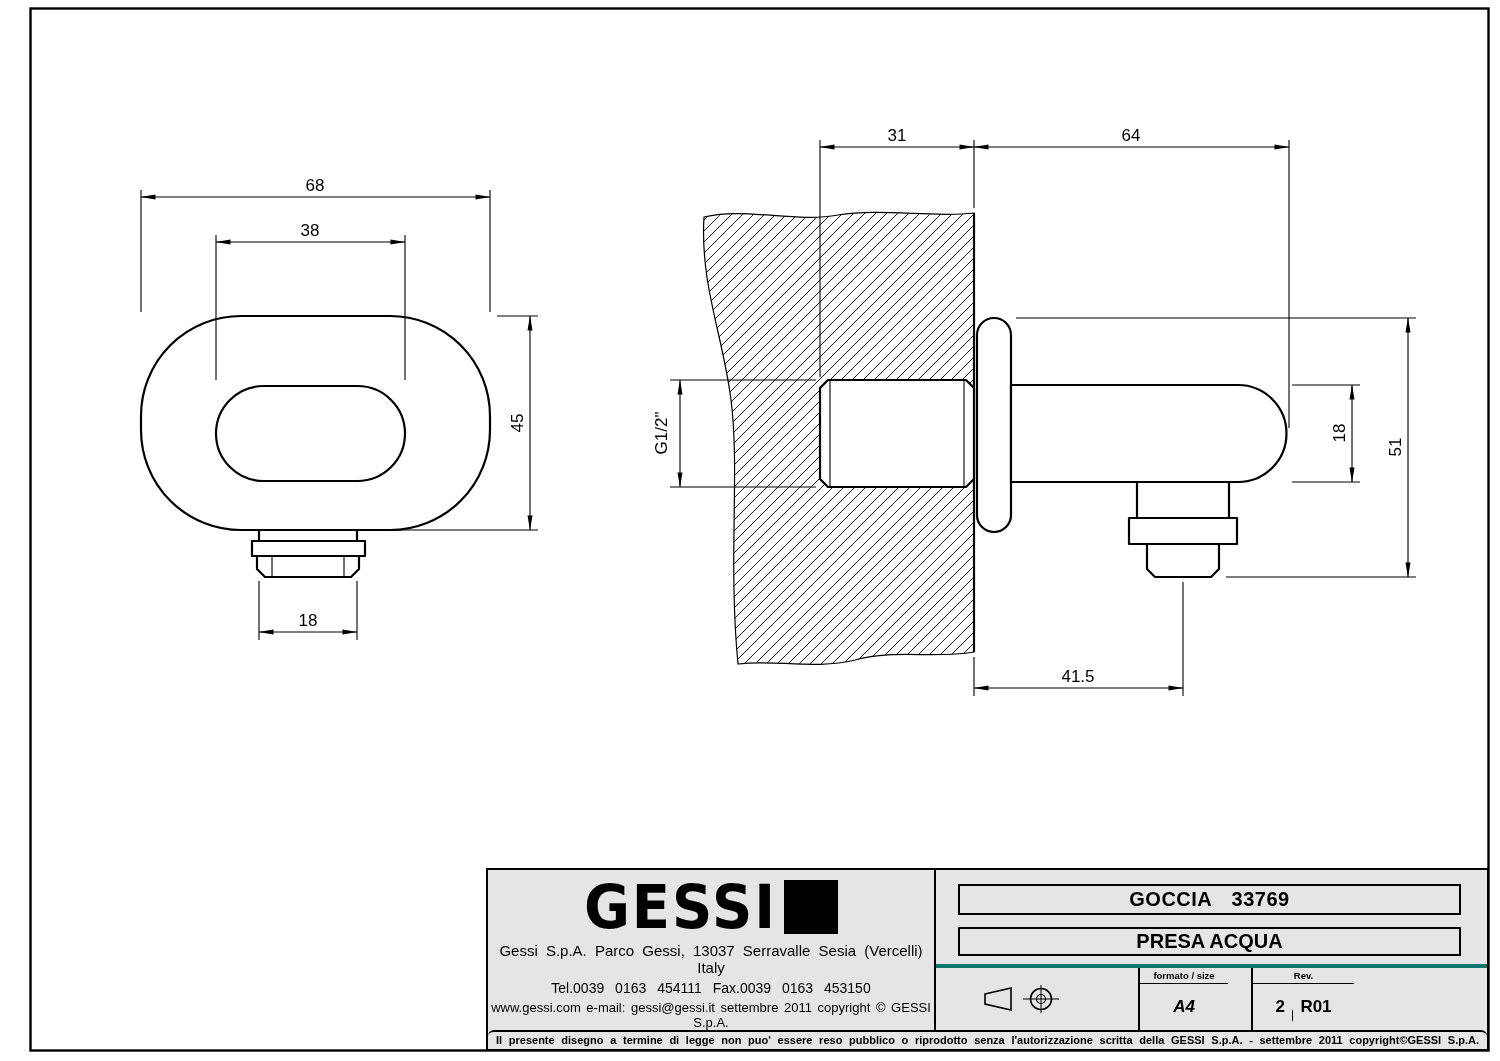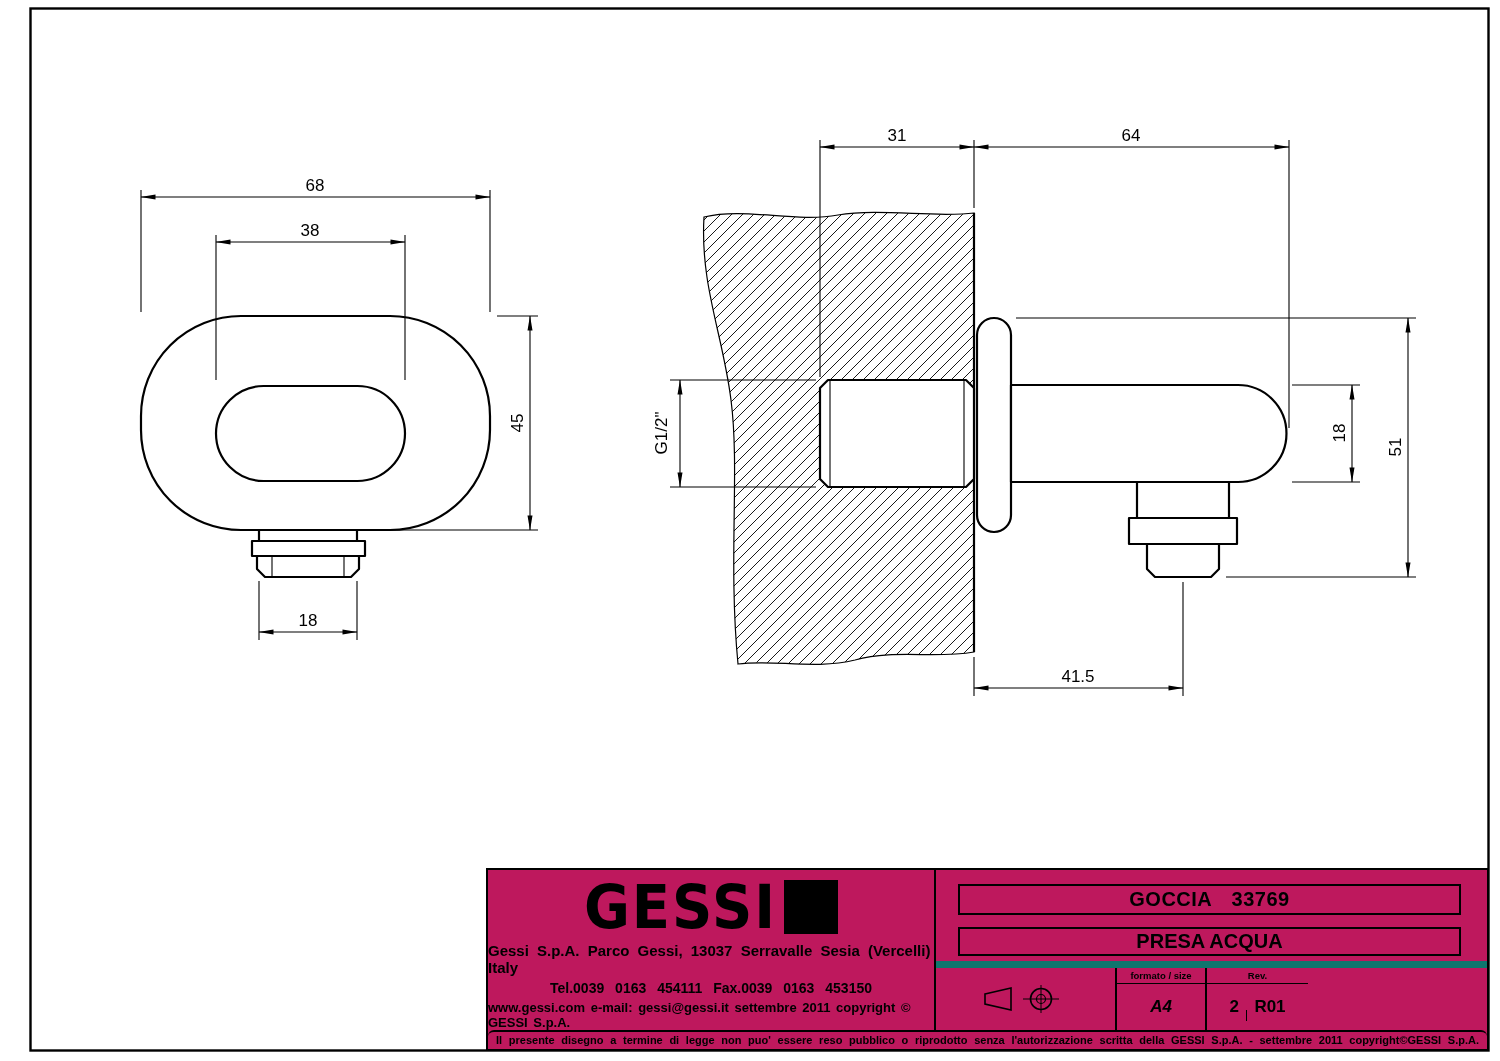--- a/index.html
+++ b/index.html
@@ -14,41 +14,41 @@
   .objln { fill:none;    stroke:#000; stroke-width:2.2; }
   .thin  { fill:none;    stroke:#000; stroke-width:1.1; }
   .wall  { fill:url(#hatch); stroke:#000; stroke-width:1.2; }
   .border{ fill:none; stroke:#000; stroke-width:2.4; }
   .dim   { stroke:#000; stroke-width:1.1; fill:none; }
   text.dim-text { font:17px "Liberation Sans", sans-serif; fill:#000; text-anchor:middle; }
 
   
   .titleblock {
     position:absolute; left:486px; top:868px; width:1003px; height:183px;
-    border:2px solid #000; background:#be185d; box-sizing:border-box;
+    border:2px solid #000; background:#e5e5e5; box-sizing:border-box;
     display:flex; flex-direction:column; color:#000;
   }
   .tb-main { flex:1; display:flex; min-height:0; }
   .tb-left { width:448px; border-right:2px solid #000; box-sizing:border-box;
              display:flex; flex-direction:column; align-items:center; }
   .logo-row { display:flex; align-items:center; margin-top:9px; }
   .logo-text { font-family:"DejaVu Sans", sans-serif; font-weight:bold; font-size:56px;
                letter-spacing:2px; line-height:1; transform:scaleY(1.08); }
   .logo-square { width:54px; height:54px; background:#000; margin-left:7px; }
-  .addr { font-weight:bold; text-align:left; line-height:1.15; }
+  .addr { font-weight:normal; text-align:center; line-height:1.15; }
   .addr1 { font-size:15px;   margin-top:7px; word-spacing:4px; }
   .addr2 { font-size:14px; margin-top:3px; word-spacing:7px; }
   .addr3 { font-size:13px;   margin-top:5px; word-spacing:2px; }
 
   .tb-right { flex:1; display:flex; flex-direction:column; min-width:0; }
   .tb-box { border:2px solid #000; display:flex; align-items:center; justify-content:center; }
   .tb-code { margin:14px 26px 0 22px; height:27px; font-size:20px; font-weight:bold; }
   .tb-code span { word-spacing:14px; letter-spacing:0.5px; }
   .tb-name { margin:12px 26px 0 22px; height:25px; font-size:20px; font-weight:bold; }
-  .tb-row { margin-top:auto; border-top:7px solid #0f766e; height:62px; display:flex; }
+  .tb-row { margin-top:auto; border-top:4px solid #0f766e; height:62px; display:flex;gap:23px; }
   .tb-proj { width:179px; display:flex; align-items:center; justify-content:center; }
   .tb-cell { border-left:2px solid #000; display:flex; flex-direction:column; box-sizing:border-box; }
   .tb-formato { width:90px; }
   .tb-rev { width:103px;text-align:right; }
   .tb-client { flex:1; }
   .tb-cell-label { height:15px; border-bottom:1.5px solid #000; font-size:9.5px; font-weight:bold;
                    display:flex; align-items:center; justify-content:center; padding:0 3px; white-space:nowrap; }
   .tb-cell-value { flex:1; display:flex; align-items:center; justify-content:center; font-size:19px; }
   .val-italic { font-style:italic; font-weight:bold; font-size:17px; }
   .tb-rev .tb-cell-value { font-size:17px; font-weight:bold; gap:7px; }

